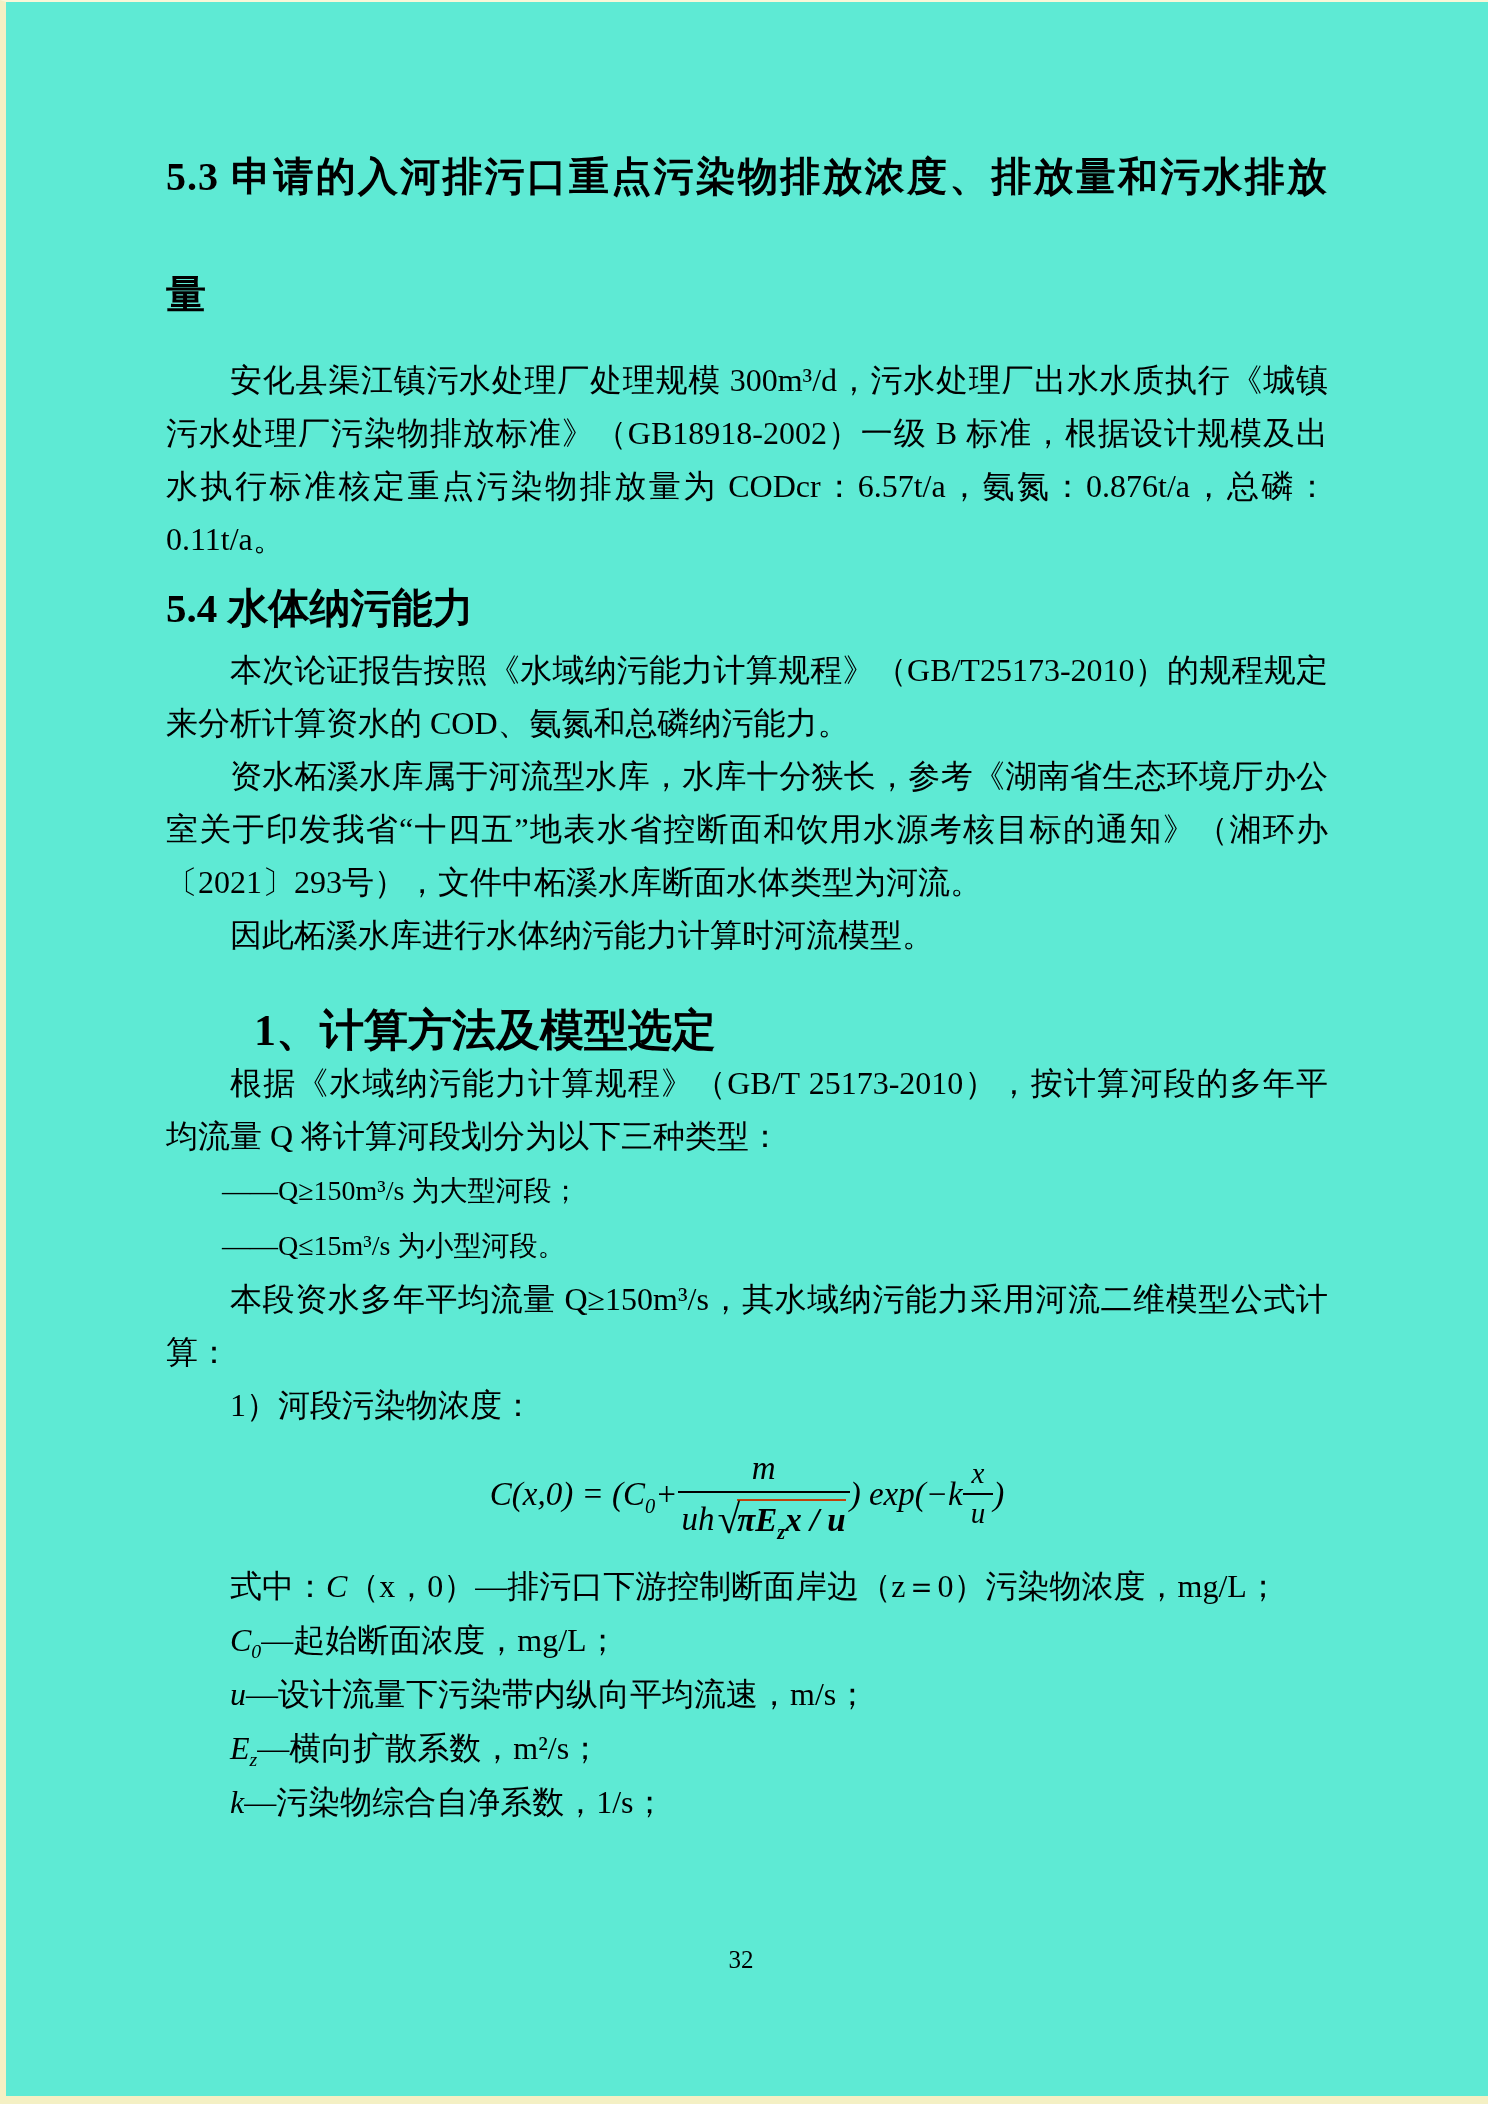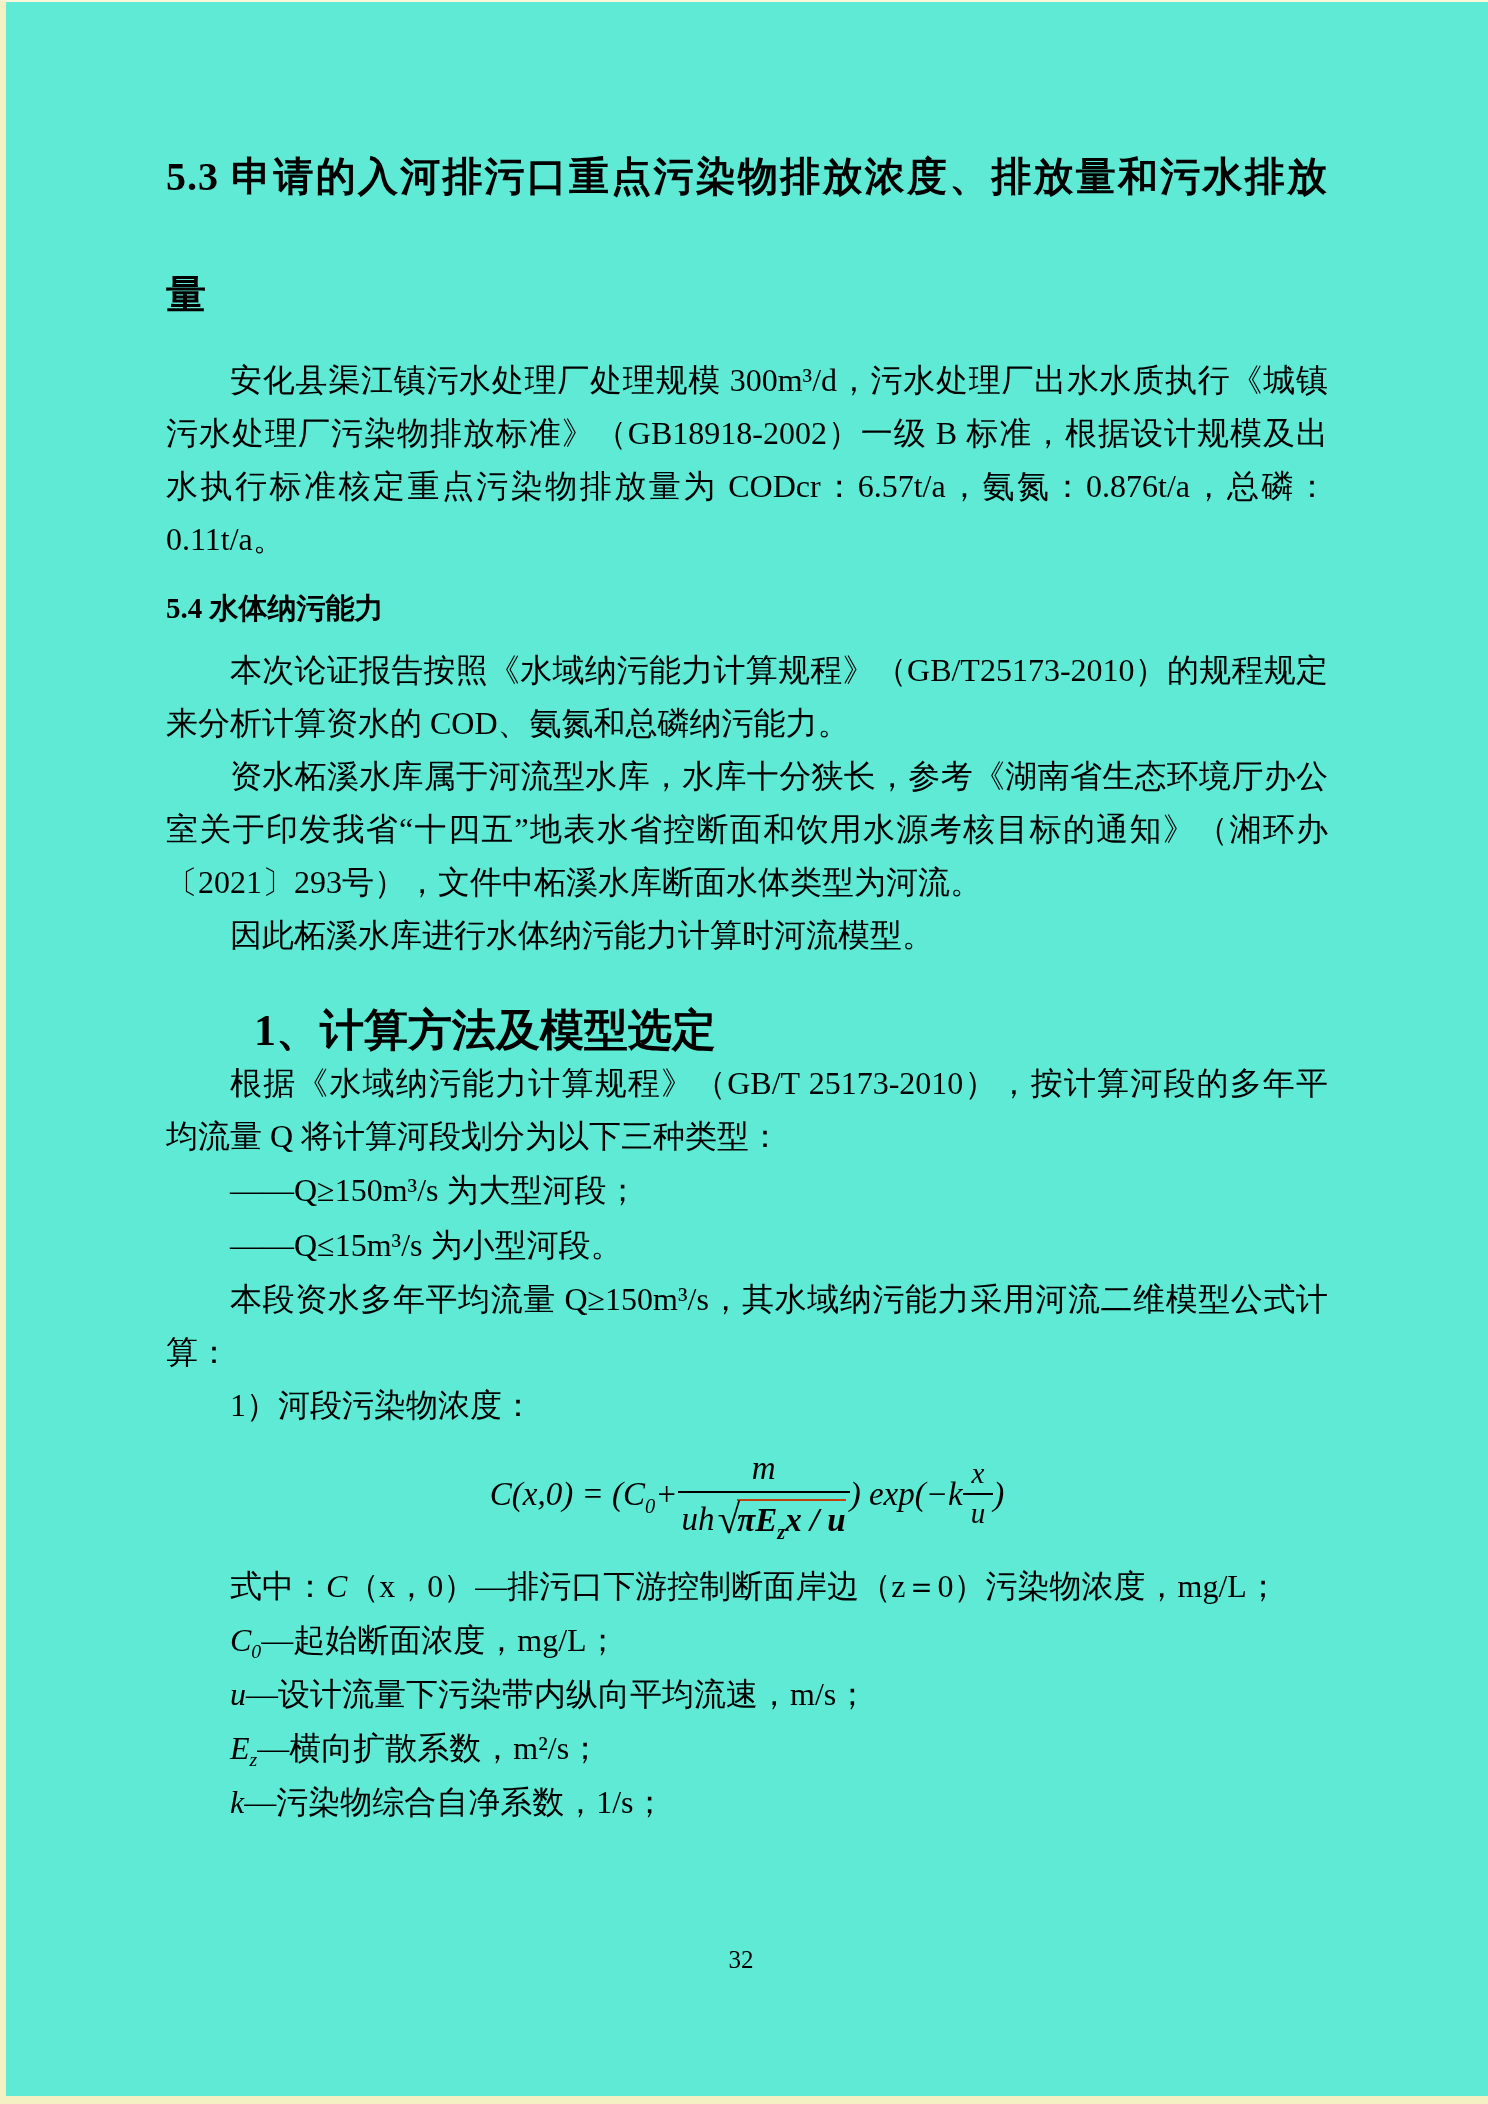--- a/index.html
+++ b/index.html
@@ -25,39 +25,39 @@
     font-weight:bold;
     font-size:40px;
     line-height:118px;
     letter-spacing:1px;
   }
   .h53 .line1 { display:block; text-align:justify; text-align-last:justify; }
   .h53 .line2 { display:block; }
 
   .h54 {
     font-weight:bold;
-    font-size:29px;
+    font-size:41px;
     line-height:68px;
     margin:8px 0 2px;
   }
 
   .para {
     font-size:32px;
     line-height:53px;
     text-align:justify;
     text-indent:2em;
   }
   .h-method {
     font-size:44px;
     font-weight:bold;
     line-height:53px;
     margin-top:42px;
     text-indent:2em;
   }
-  .item { font-size:32px; line-height:55px; text-indent:2em; }
+  .item { font-size:28px; line-height:55px; text-indent:2em; }
   .def  { font-size:32px; line-height:54px; text-indent:2em; text-align:justify; }
   .sym  { font-style:italic; }
   sub   { font-size:0.62em; line-height:0; }
 
   
   .formula-row {
     display:flex; justify-content:center; align-items:center;
     font-style:italic; font-size:33px;
     margin:18px 0 20px; gap:0;
     line-height:1.1;

